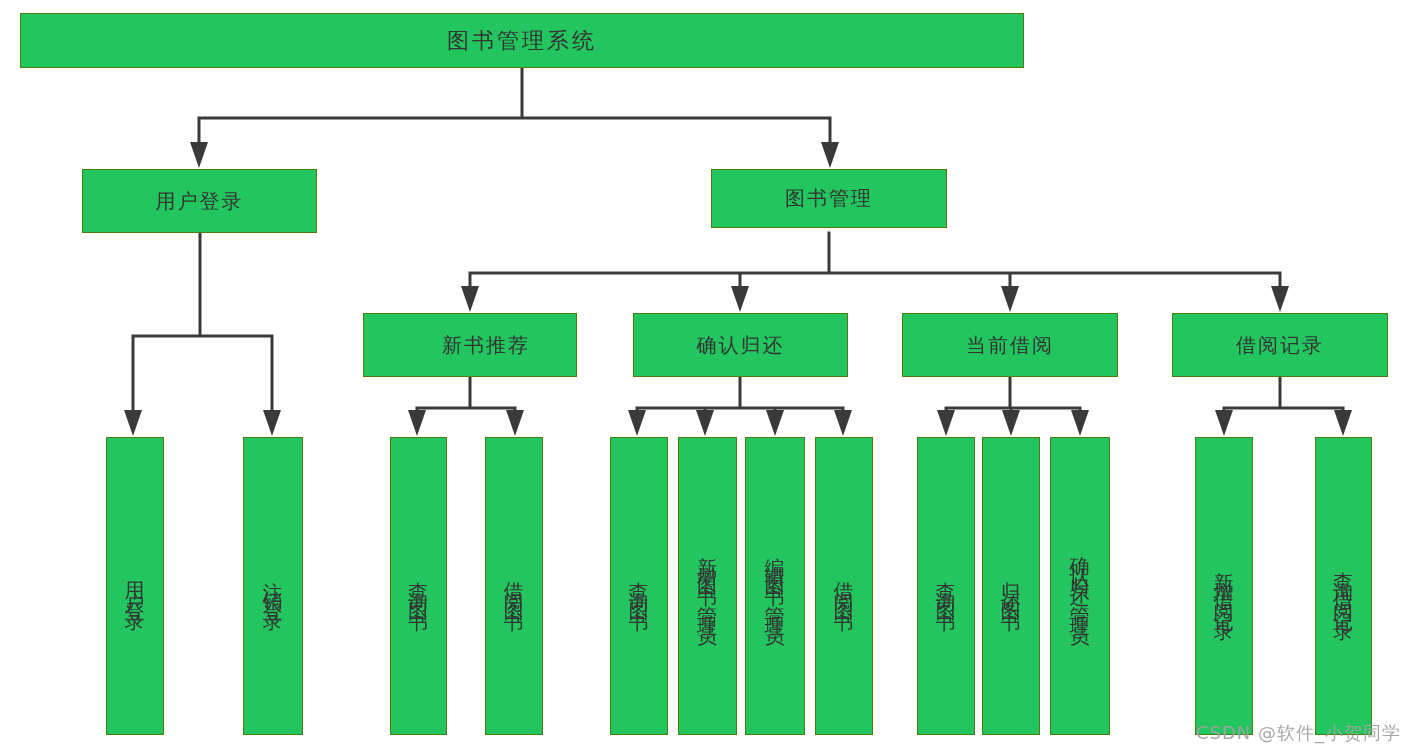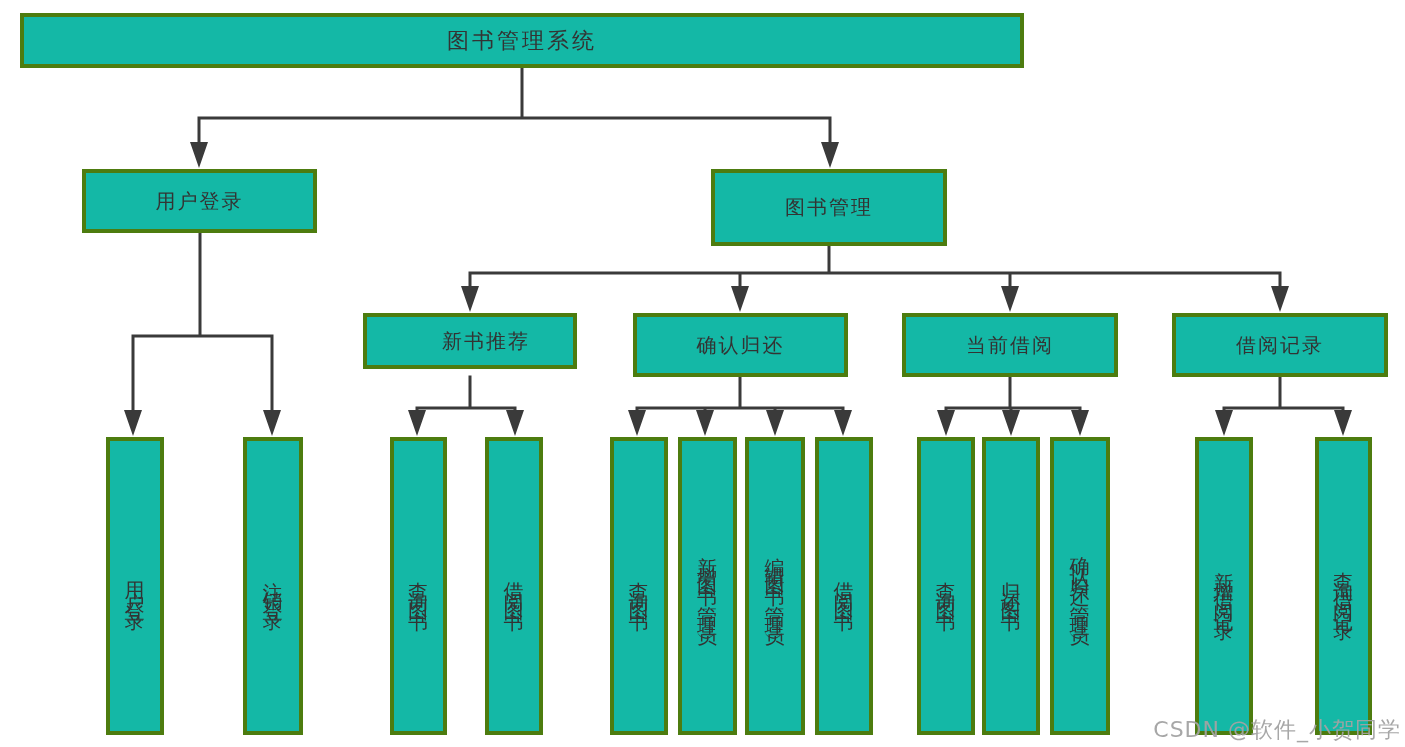--- a/index.html
+++ b/index.html
@@ -17,22 +17,22 @@
   }
   .connectors {
     position: absolute;
     left: 0;
     top: 0;
     z-index: 0;
   }
   .node {
     position: absolute;
     box-sizing: border-box;
-    border: 4px solid #4d7c0f;
-    background: #14b8a6;
+    border: 1px solid #4d7c0f;
+    background: #22c55e;
     display: flex;
     align-items: center;
     justify-content: center;
     color: #333333;
     z-index: 1;
   }
   .node.h {
     font-size: 20px;
     letter-spacing: 2px;
   }
@@ -47,21 +47,21 @@
     writing-mode: vertical-rl;
     text-orientation: mixed;
     letter-spacing: 10px;
     line-height: 1;
     white-space: nowrap;
   }
   .watermark {
     position: absolute;
     right: 4px;
     bottom: 2px;
-    font-size: 22px;
+    font-size: 18px;
     color: #a3a3a3;
     opacity: 0.95;
     letter-spacing: 1px;
     z-index: 2;
     font-family: "DejaVu Sans", sans-serif;
     margin-left: 29px;
   }
 </style>
 </head>
 <body>
@@ -90,25 +90,25 @@
       M1215 410 L1233 410 L1224 436 Z  M1334 410 L1352 410 L1343 436 Z"></path>
   </svg>
 
   <div class="node h root-box" style="left:20px; top:13px; width:1004px; height:55px;">
     <span>图书管理系统</span>
   </div>
 
   <div class="node h" style="left:82px; top:169px; width:235px; height:64px;">
     <span>用户登录</span>
   </div>
-  <div class="node h" style="left:711px; top:169px; width:236px; height:77px;">
+  <div class="node h" style="left:711px; top:169px; width:236px; height:59px;">
     <span>图书管理</span>
   </div>
 
-  <div class="node h" style="left:363px; top:313px; width:214px; height:56px;padding-left:32px;">
+  <div class="node h" style="left:363px; top:313px; width:214px; height:64px;padding-left:32px;">
     <span>新书推荐</span>
   </div>
   <div class="node h" style="left:633px; top:313px; width:215px; height:64px;">
     <span>确认归还</span>
   </div>
   <div class="node h" style="left:1172px; top:313px; width:216px; height:64px;">
     <span>借阅记录</span>
   </div>
   <div class="node h" style="left:902px; top:313px; width:216px; height:64px;">
     <span>当前借阅</span>

